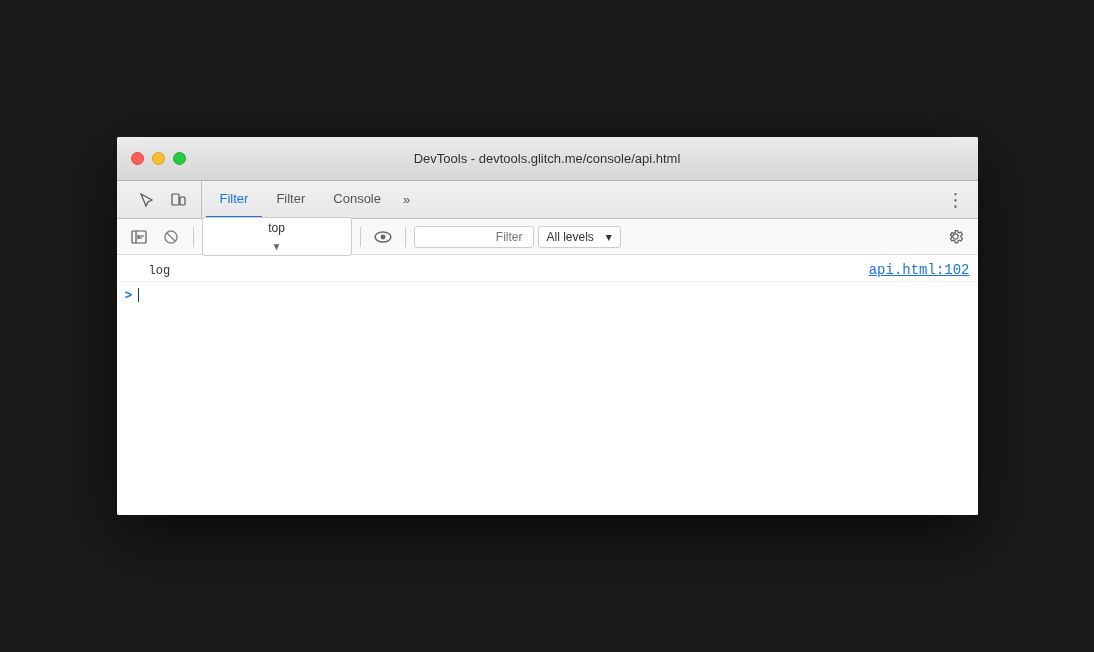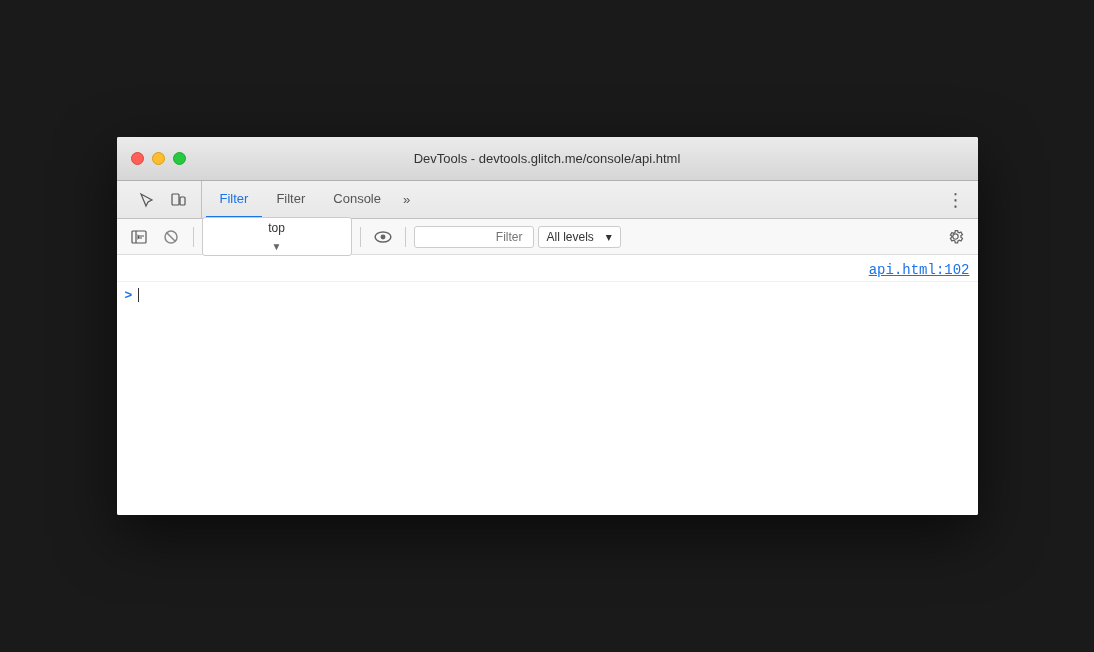--- a/index.html
+++ b/index.html
@@ -357,20 +357,21 @@
     <div class="gear-btn" title="Console settings">
       <svg class="icon-svg" viewBox="0 0 16 16" style="width:17px;height:17px;">
         <path d="M8 5.5a2.5 2.5 0 1 0 0 5 2.5 2.5 0 0 0 0-5z" fill="none" stroke="#666" stroke-width="1.2"></path>
         <path d="M13.1 8a5.1 5.1 0 0 0-.05-.7l1.5-1.1-1.4-2.4-1.7.7a5 5 0 0 0-1.2-.7L10 2.5H7.8l-.3 1.8a5 5 0 0 0-1.2.7l-1.7-.7-1.4 2.4 1.5 1.1A5.1 5.1 0 0 0 4.6 8a5.1 5.1 0 0 0 .1.7l-1.5 1.1 1.4 2.4 1.7-.7c.4.3.8.5 1.2.7l.3 1.8H10l.3-1.8c.4-.2.8-.4 1.2-.7l1.7.7 1.4-2.4-1.5-1.1c.03-.23.05-.46.05-.7z" fill="none" stroke="#666" stroke-width="1.2"></path>
       </svg>
     </div>
   </div>
 
   <div class="console-output">
     <div class="log-entry">
+      <span class="log-text">log</span>
       <span class="log-source">api.html:102</span>
     </div>
     <div class="console-input-row">
       <span class="console-prompt">&gt;</span>
       <span class="console-cursor"></span>
     </div>
   </div>
 </div>
 
 </body></html>

